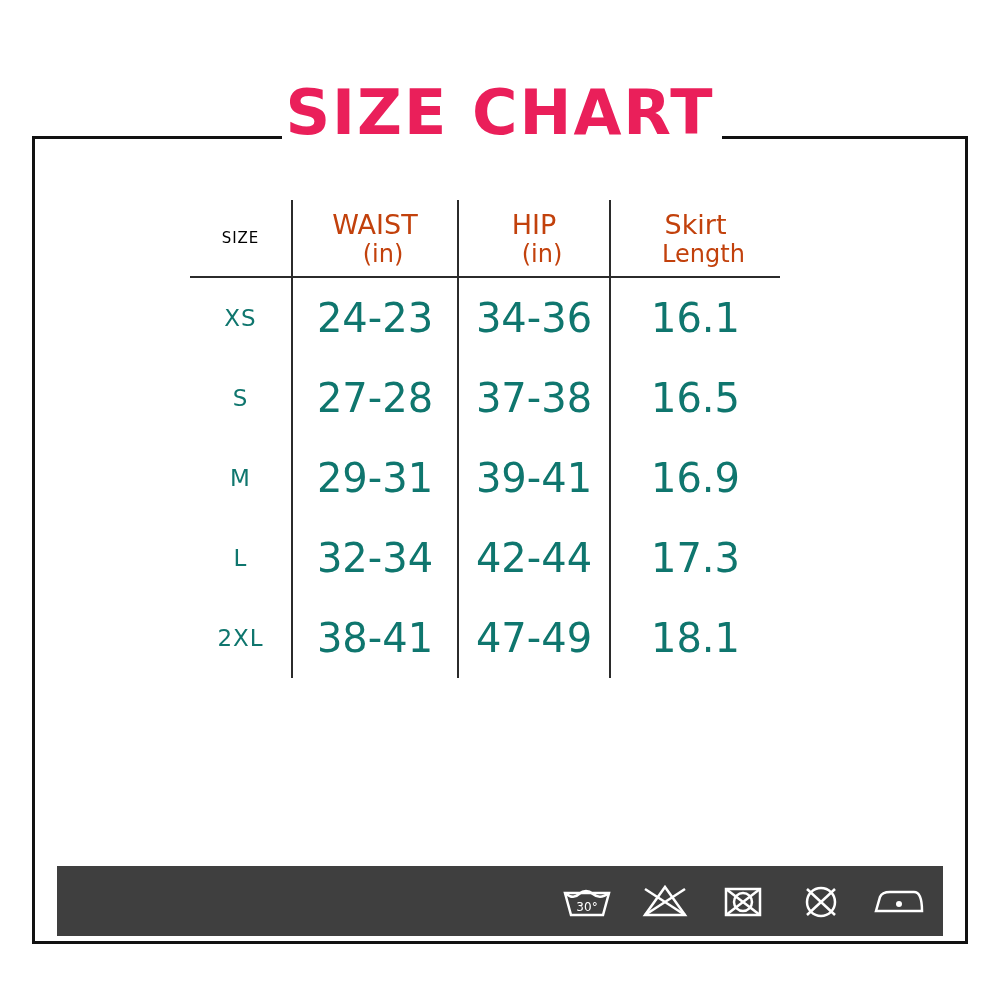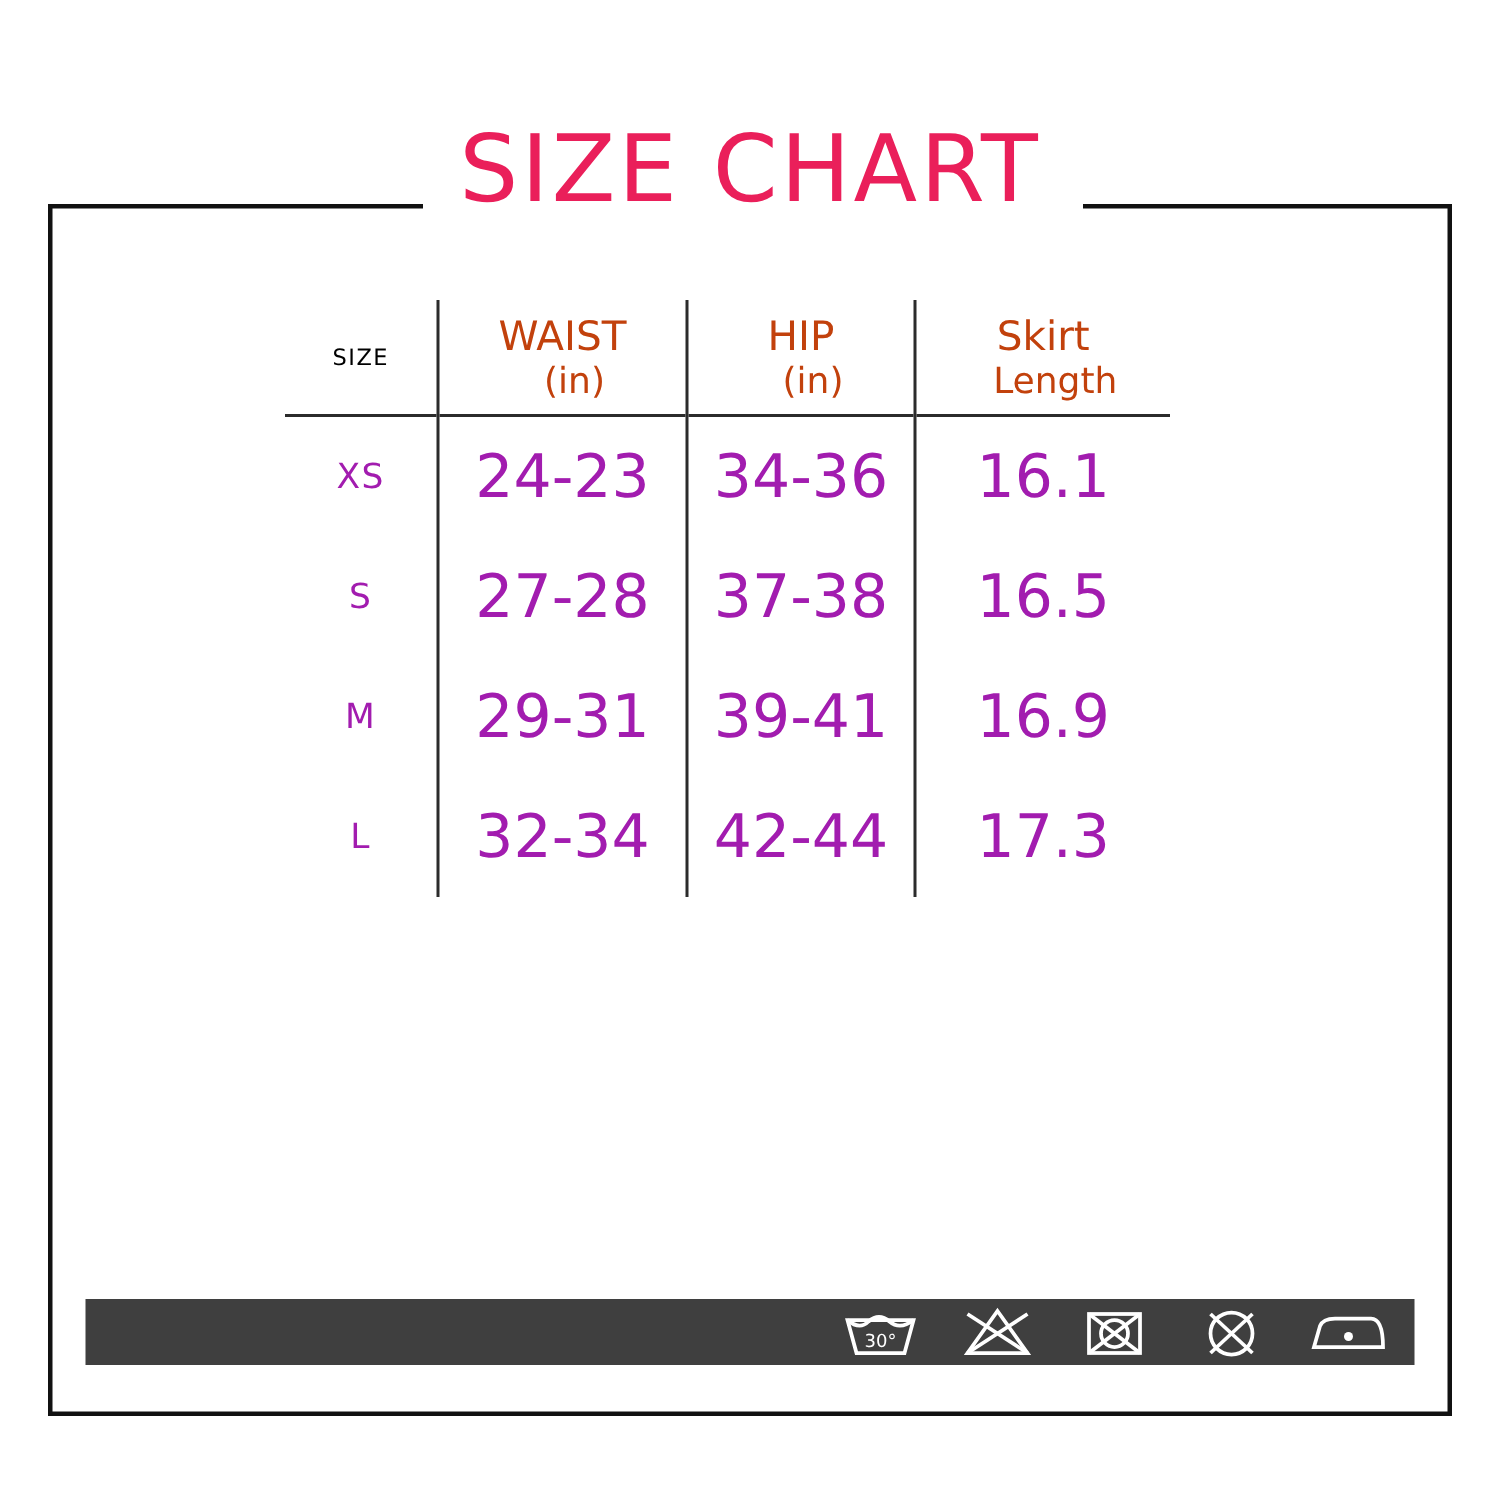--- a/index.html
+++ b/index.html
@@ -36,21 +36,21 @@
     letter-spacing: 0.5px;
   }
 
   .size-chart-title {
     position: absolute;
     top: 78px;
     left: 0;
     width: 1000px;
     text-align: center;
     font-family: "DejaVu Sans", sans-serif;
-    font-weight: normal;
+    font-weight: bold;
     font-size: 62px;
     line-height: 70px;
     color: #ea1f5a;
     letter-spacing: 2px;
     z-index: 3;
   }
 
   
   .frame {
     position: absolute;
@@ -132,34 +132,34 @@
   }
 
   thead tr {
     border-bottom: 2px solid #2b2b2b;
   }
 
   tbody td {
     height: 80px;
     font-family: "DejaVu Sans", sans-serif;
     font-size: 40px;
-    color: #a21caf;
+    color: #0f766e;
   }
   tbody td.cell-size {
     font-size: 23px;
     letter-spacing: 1px;
   }
 
   
   .care-bar {
     position: absolute;
     left: 57px;
     top: 866px;
     width: 886px;
-    height: 44px;
+    height: 70px;
     background: #3f3f3f;
     z-index: 5;
     display: flex;
     align-items: center;
     justify-content: flex-end;
     padding-right: 12px;
     box-sizing: border-box;
   }
   .care-icon {
     width: 64px;
@@ -228,20 +228,26 @@
           <td class="sep">29-31</td>
           <td class="sep">39-41</td>
           <td>16.9</td>
         </tr>
         <tr>
           <td class="cell-size sep">L</td>
           <td class="sep">32-34</td>
           <td class="sep">42-44</td>
           <td>17.3</td>
         </tr>
+        <tr>
+          <td class="cell-size sep">2XL</td>
+          <td class="sep">38-41</td>
+          <td class="sep">47-49</td>
+          <td>18.1</td>
+        </tr>
       </tbody>
     </table>
   </div>
 
   <div class="care-bar">
 
     <div class="care-icon">
       <svg width="56" height="40" viewBox="0 0 56 40">
         <path d="M6 12 L50 12 L44 34 L12 34 Z" fill="none" stroke="#ffffff" stroke-width="2.5"></path>
         <path d="M6 12 Q14 19 20 13 Q27 7 34 13 Q41 19 50 12" fill="none" stroke="#ffffff" stroke-width="2.5"></path>

